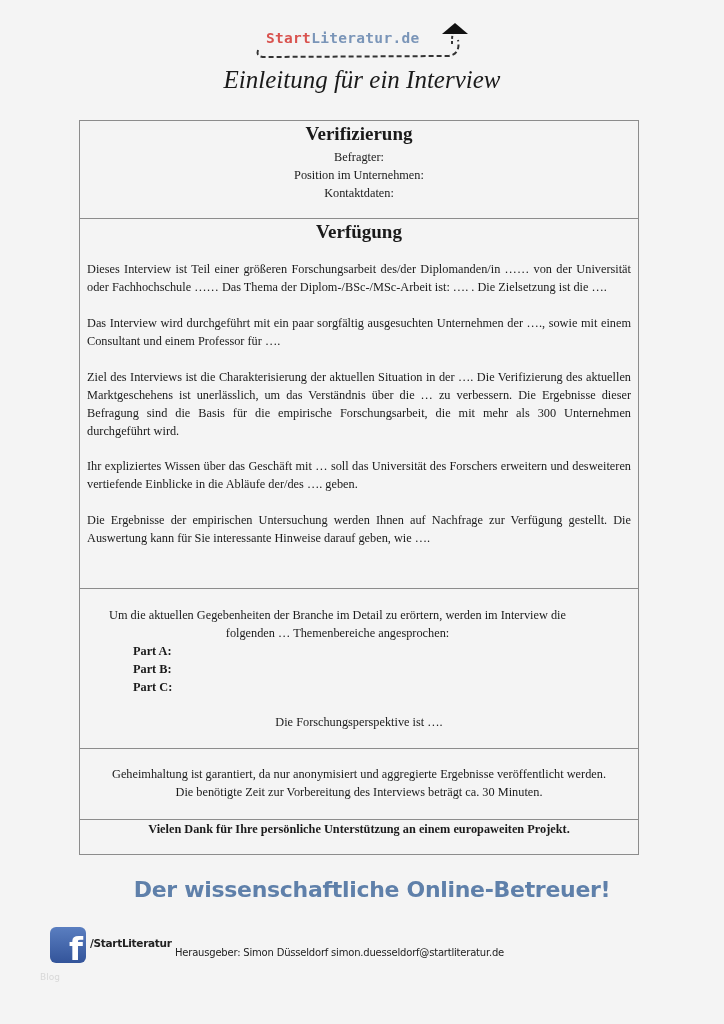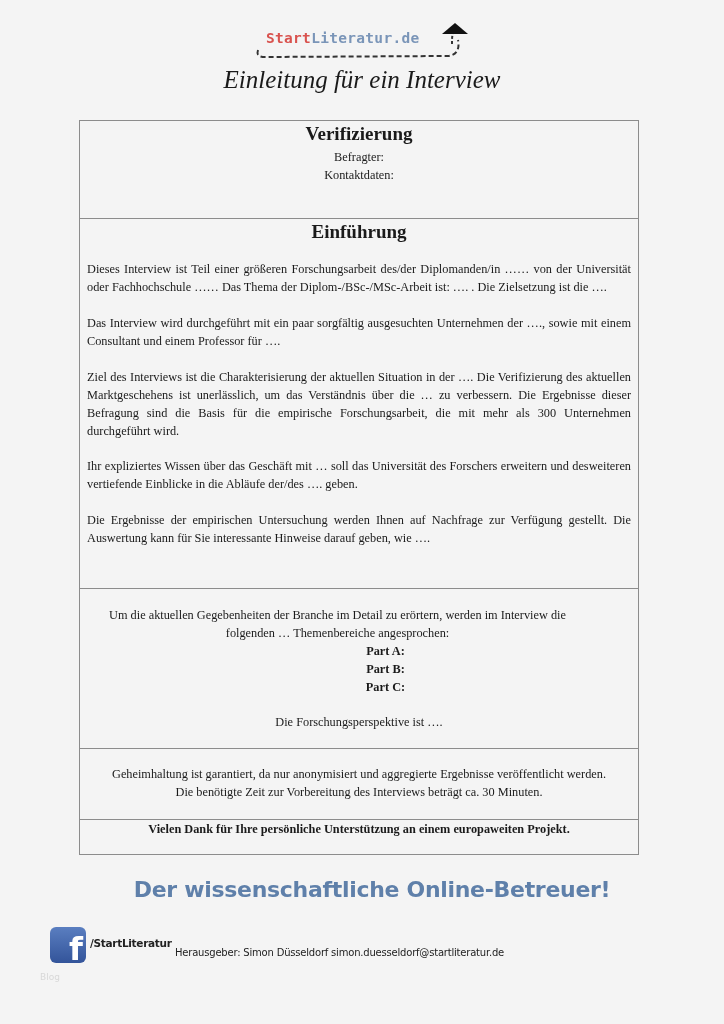--- a/index.html
+++ b/index.html
@@ -47,21 +47,21 @@
       margin: 0;
     }
     .txt {
       font-size: 12.3px; line-height: 18px;
       padding: 0 7px; margin: 0;
       text-align: justify;
     }
     .plain { text-align: center; }
     .part {
       font-size: 12.3px; line-height: 18px; font-weight: bold;
-      padding-left: 53px; margin: 0; text-align: center;
+      padding-left: 53px; margin: 0;
     }
     .slogan {
       position: absolute; left: 0; top: 877px; width: 744px;
       text-align: center;
       font-family: "DejaVu Sans", sans-serif;
       font-weight: bold; font-size: 22px; color: #5f80aa;
       letter-spacing: -0.3px;
     }
     .fb-icon {
       position: absolute; left: 50px; top: 927px;
@@ -102,25 +102,26 @@
   </div>
 </div>
 
 <div class="doc-title">Einleitung für ein Interview</div>
 
 <div class="box">
 
   <div class="row" style="top:0; height:98px;">
     <p class="sec-title" style="margin-top:2px;">Verifizierung</p>
     <p class="txt plain" style="margin-top:3px;">Befragter:</p>
+    <p class="txt plain">Position im Unternehmen:</p>
     <p class="txt plain">Kontaktdaten:</p>
   </div>
 
   <div class="row" style="top:98px; height:370px;">
-    <p class="sec-title" style="margin-top:2px;">Einführung</p>
+    <p class="sec-title" style="margin-top:2px;">Verfügung</p>
     <p class="txt" style="margin-top:17px;">Dieses Interview ist Teil einer größeren Forschungsarbeit des/der Diplomanden/in …… von der Universität oder Fachhochschule …… Das Thema der Diplom-/BSc-/MSc-Arbeit ist: …. . Die Zielsetzung ist die ….</p>
     <p class="txt" style="margin-top:18px;">Das Interview wird durchgeführt mit  ein paar sorgfältig ausgesuchten Unternehmen der …., sowie mit einem Consultant und einem Professor für ….</p>
     <p class="txt" style="margin-top:18px;">Ziel des Interviews ist die Charakterisierung der aktuellen Situation in der ….  Die Verifizierung des aktuellen Marktgeschehens ist unerlässlich, um das Verständnis über die …  zu verbessern. Die Ergebnisse dieser Befragung sind die Basis für die empirische Forschungsarbeit, die mit mehr als 300 Unternehmen durchgeführt wird.</p>
     <p class="txt" style="margin-top:17px;">Ihr expliziertes Wissen über das Geschäft mit  … soll das Universität des Forschers erweitern und desweiteren vertiefende Einblicke in die Abläufe der/des …. geben.</p>
     <p class="txt" style="margin-top:18px;">Die Ergebnisse der empirischen Untersuchung werden Ihnen auf Nachfrage zur Verfügung gestellt. Die Auswertung kann für Sie interessante Hinweise darauf geben,  wie ….</p>
   </div>
 
   <div class="row" style="top:468px; height:160px;">
     <p class="txt plain" style="margin-top:17px; padding-right:50px;">Um die aktuellen Gegebenheiten der Branche im Detail zu erörtern, werden im Interview die folgenden … Themenbereiche angesprochen:</p>
     <p class="part">Part A:</p>

